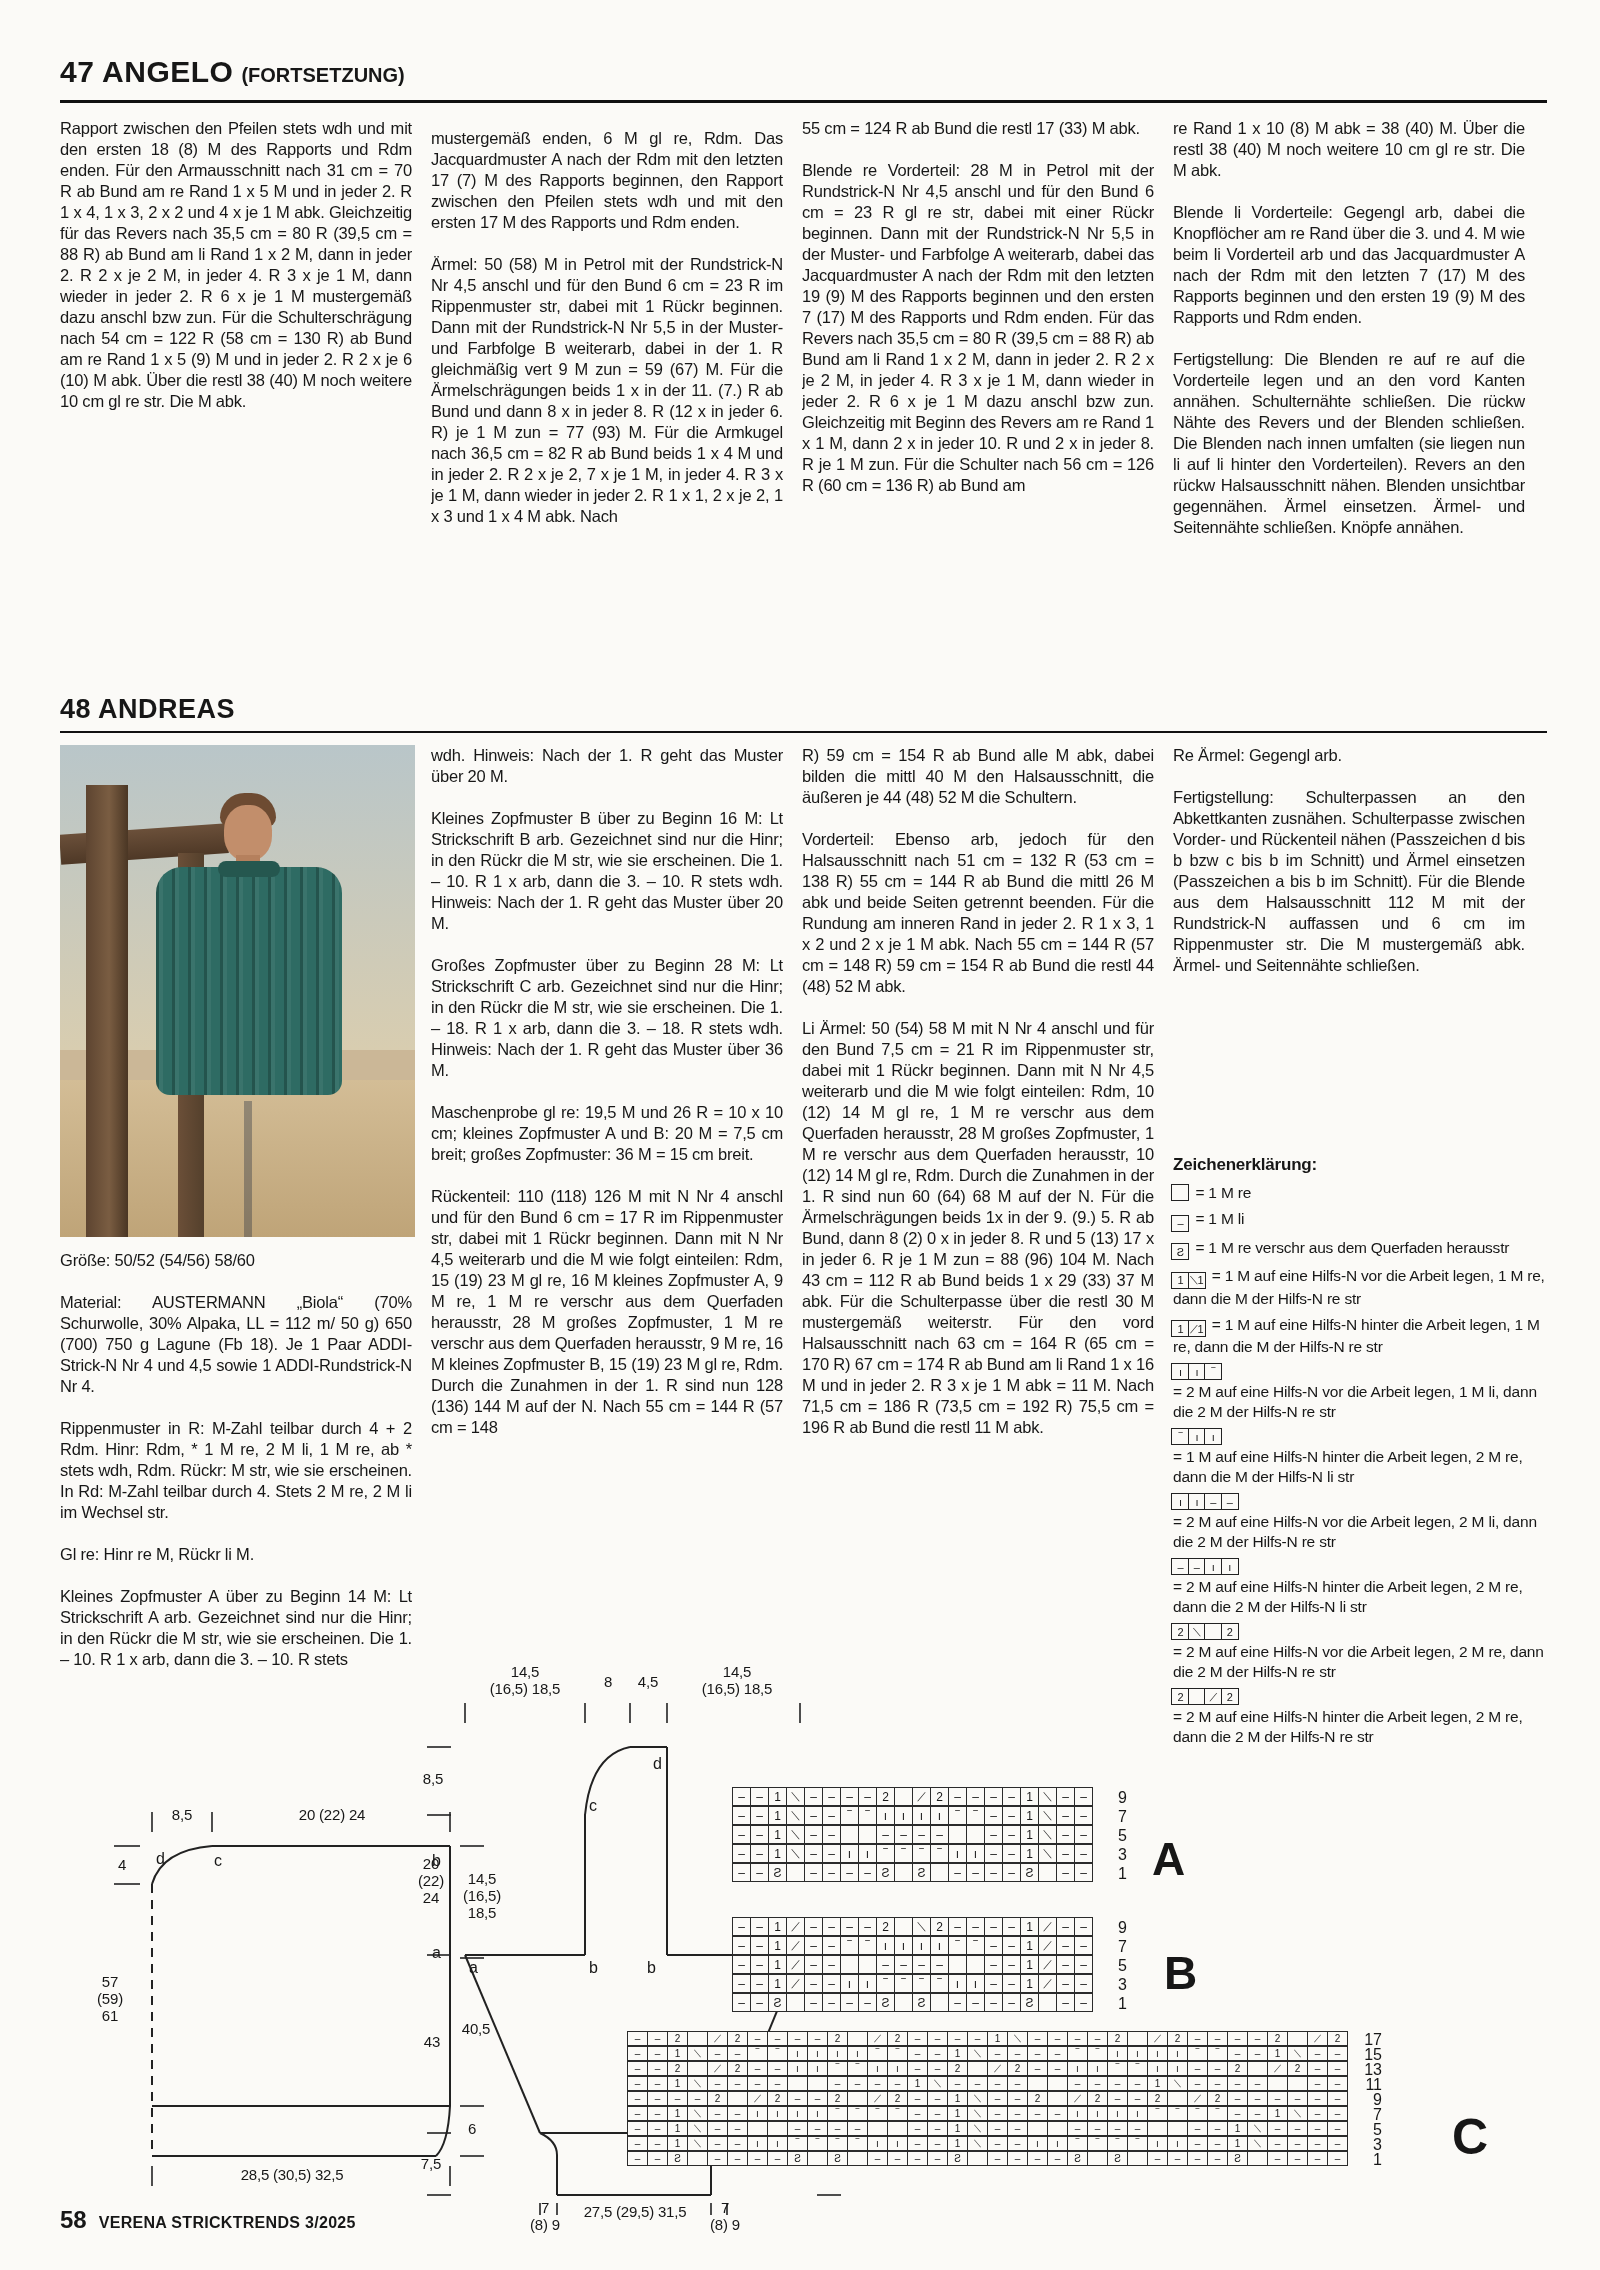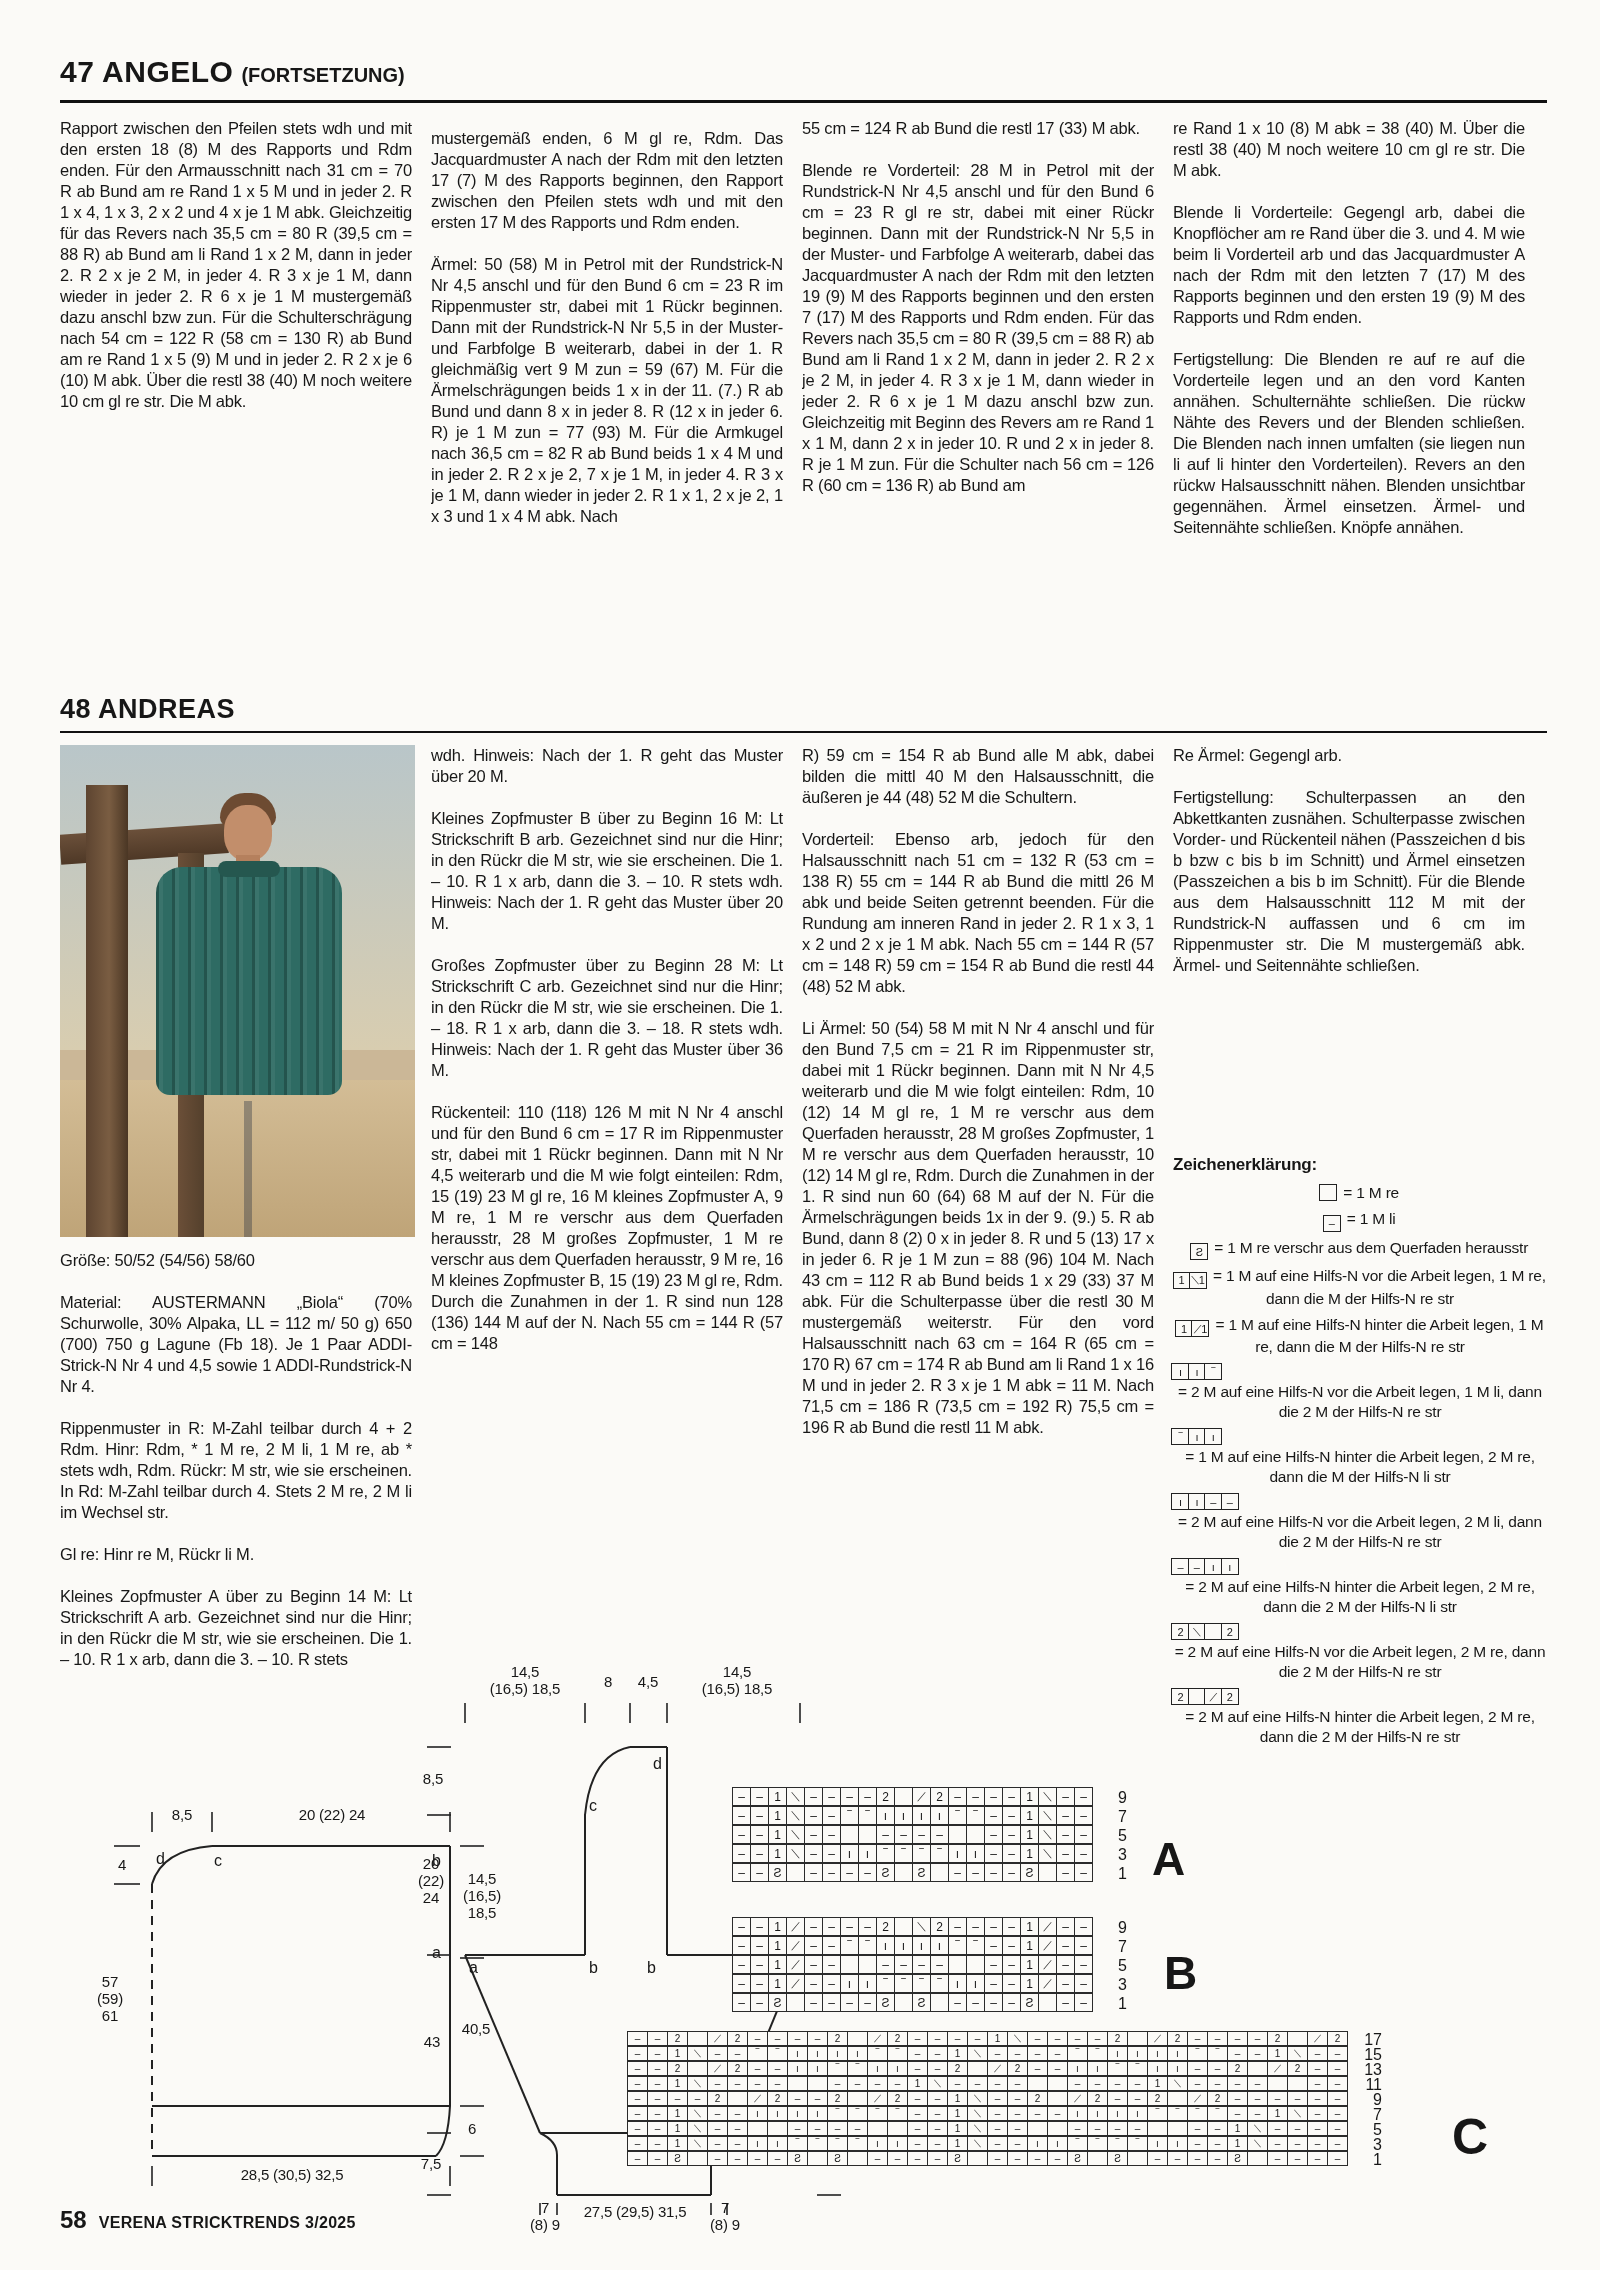--- a/index.html
+++ b/index.html
@@ -48,21 +48,21 @@
   .cell{box-sizing:border-box;width:19px;height:19px;border:1px solid #2b2b2b;margin:-1px 0 0 -1px;
         display:flex;align-items:center;justify-content:center;font-size:12px;line-height:1;background:#fbfaf7;}
   .rownum{width:34px;text-align:right;font-size:16px;line-height:19px;}
   .chart-c .cell{width:21px;height:15px;font-size:10px;}
   .chart-c .rownum{line-height:15px;}
   .chart-letter{position:absolute;font-size:46px;font-weight:bold;}
 
   
   .legend{position:absolute;left:1173px;top:1108px;width:374px;font-size:15.5px;line-height:20px;letter-spacing:-0.2px;margin-top:47px;}
   .leg-title{font-size:17px;font-weight:bold;margin-bottom:8px;}
-  .leg-item{margin:0 0 6px 0;text-align:center;}
+  .leg-item{margin:0 0 6px 0;}
   .leg-sym{display:inline-flex;vertical-align:-3px;margin-right:6px;}
   .leg-cell{box-sizing:border-box;display:inline-flex;align-items:center;justify-content:center;
             width:18px;height:17px;border:1.6px solid #222;margin-left:-1.6px;font-size:11px;background:#fbfaf7;}
   .leg-text{display:inline;}
   .leg-block .leg-sym{display:flex;margin:0 0 2px 0;}
   .leg-block .leg-text{display:block;}
 </style>
 </head>
 <body>
 
@@ -114,20 +114,21 @@
       <p class="para"><b>Größe: </b><span>50/52 (54/56) 58/60</span></p>
       <p class="para"><b>Material: </b><span>AUSTERMANN „Biola“ (70% Schurwolle, 30% Alpaka, LL = 112 m/ 50 g) 650 (700) 750 g Lagune (Fb 18). Je 1 Paar ADDI-Strick-N Nr 4 und 4,5 sowie 1 ADDI-Rundstrick-N Nr 4.</span></p>
       <p class="para"><b>Rippenmuster in R: </b><span>M-Zahl teilbar durch 4 + 2 Rdm. Hinr: Rdm, * 1 M re, 2 M li, 1 M re, ab * stets wdh, Rdm. Rückr: M str, wie sie erscheinen. In Rd: M-Zahl teilbar durch 4. Stets 2 M re, 2 M li im Wechsel str.</span></p>
       <p class="para"><b>Gl re: </b><span>Hinr re M, Rückr li M.</span></p>
       <p class="para"><b>Kleines Zopfmuster A über zu Beginn 14 M: </b><span>Lt Strickschrift A arb. Gezeichnet sind nur die Hinr; in den Rückr die M str, wie sie erscheinen. Die 1. – 10. R 1 x arb, dann die 3. – 10. R stets</span></p>
     </div>
   <div class="col" style="left:431px;top:745px;height:918px;">
       <p class="para"><span>wdh. Hinweis: Nach der 1. R geht das Muster über 20 M.</span></p>
       <p class="para"><b>Kleines Zopfmuster B über zu Beginn 16 M: </b><span>Lt Strickschrift B arb. Gezeichnet sind nur die Hinr; in den Rückr die M str, wie sie erscheinen. Die 1. – 10. R 1 x arb, dann die 3. – 10. R stets wdh. Hinweis: Nach der 1. R geht das Muster über 20 M.</span></p>
       <p class="para"><b>Großes Zopfmuster über zu Beginn 28 M: </b><span>Lt Strickschrift C arb. Gezeichnet sind nur die Hinr; in den Rückr die M str, wie sie erscheinen. Die 1. – 18. R 1 x arb, dann die 3. – 18. R stets wdh. Hinweis: Nach der 1. R geht das Muster über 36 M.</span></p>
+      <p class="para"><b>Maschenprobe gl re: </b><span>19,5 M und 26 R = 10 x 10 cm; kleines Zopfmuster A und B: 20 M = 7,5 cm breit; großes Zopfmuster: 36 M = 15 cm breit.</span></p>
       <p class="para"><b>Rückenteil: </b><span>110 (118) 126 M mit N Nr 4 anschl und für den Bund 6 cm = 17 R im Rippenmuster str, dabei mit 1 Rückr beginnen. Dann mit N Nr 4,5 weiterarb und die M wie folgt einteilen: Rdm, 15 (19) 23 M gl re, 16 M kleines Zopfmuster A, 9 M re, 1 M re verschr aus dem Querfaden herausstr, 28 M großes Zopfmuster, 1 M re verschr aus dem Querfaden herausstr, 9 M re, 16 M kleines Zopfmuster B, 15 (19) 23 M gl re, Rdm. Durch die Zunahmen in der 1. R sind nun 128 (136) 144 M auf der N. Nach 55 cm = 144 R (57 cm = 148</span></p>
     </div>
   <div class="col" style="left:802px;top:745px;height:1020px;">
       <p class="para"><span>R) 59 cm = 154 R ab Bund alle M abk, dabei bilden die mittl 40 M den Halsausschnitt, die äußeren je 44 (48) 52 M die Schultern.</span></p>
       <p class="para"><b>Vorderteil: </b><span>Ebenso arb, jedoch für den Halsausschnitt nach 51 cm = 132 R (53 cm = 138 R) 55 cm = 144 R ab Bund die mittl 26 M abk und beide Seiten getrennt beenden. Für die Rundung am inneren Rand in jeder 2. R 1 x 3, 1 x 2 und 2 x je 1 M abk. Nach 55 cm = 144 R (57 cm = 148 R) 59 cm = 154 R ab Bund die restl 44 (48) 52 M abk.</span></p>
       <p class="para"><b>Li Ärmel: </b><span>50 (54) 58 M mit N Nr 4 anschl und für den Bund 7,5 cm = 21 R im Rippenmuster str, dabei mit 1 Rückr beginnen. Dann mit N Nr 4,5 weiterarb und die M wie folgt einteilen: Rdm, 10 (12) 14 M gl re, 1 M re verschr aus dem Querfaden herausstr, 28 M großes Zopfmuster, 1 M re verschr aus dem Querfaden herausstr, 10 (12) 14 M gl re, Rdm. Durch die Zunahmen in der 1. R sind nun 60 (64) 68 M auf der N. Für die Ärmelschrägungen beids 1x in der 9. (9.) 5. R ab Bund, dann 8 (2) 0 x in jeder 8. R und 5 (13) 17 x in jeder 6. R je 1 M zun = 88 (96) 104 M. Nach 43 cm = 112 R ab Bund beids 1 x 29 (33) 37 M abk. Für die Schulterpasse über die restl 30 M mustergemäß weiterstr. Für den vord Halsausschnitt nach 63 cm = 164 R (65 cm = 170 R) 67 cm = 174 R ab Bund am li Rand 1 x 16 M und in jeder 2. R 3 x je 1 M abk = 11 M. Nach 71,5 cm = 186 R (73,5 cm = 192 R) 75,5 cm = 196 R ab Bund die restl 11 M abk.</span></p>
     </div>
   <div class="col" style="left:1173px;top:745px;height:350px;">
       <p class="para"><b>Re Ärmel: </b><span>Gegengl arb.</span></p>
       <p class="para"><b>Fertigstellung: </b><span>Schulterpassen an den Abkettkanten zusnähen. Schulterpasse zwischen Vorder- und Rückenteil nähen (Passzeichen d bis b bzw c bis b im Schnitt) und Ärmel einsetzen (Passzeichen a bis b im Schnitt). Für die Blende aus dem Halsausschnitt 112 M mit der Rundstrick-N auffassen und 6 cm im Rippenmuster str. Die M mustergemäß abk. Ärmel- und Seitennähte schließen.</span></p>

